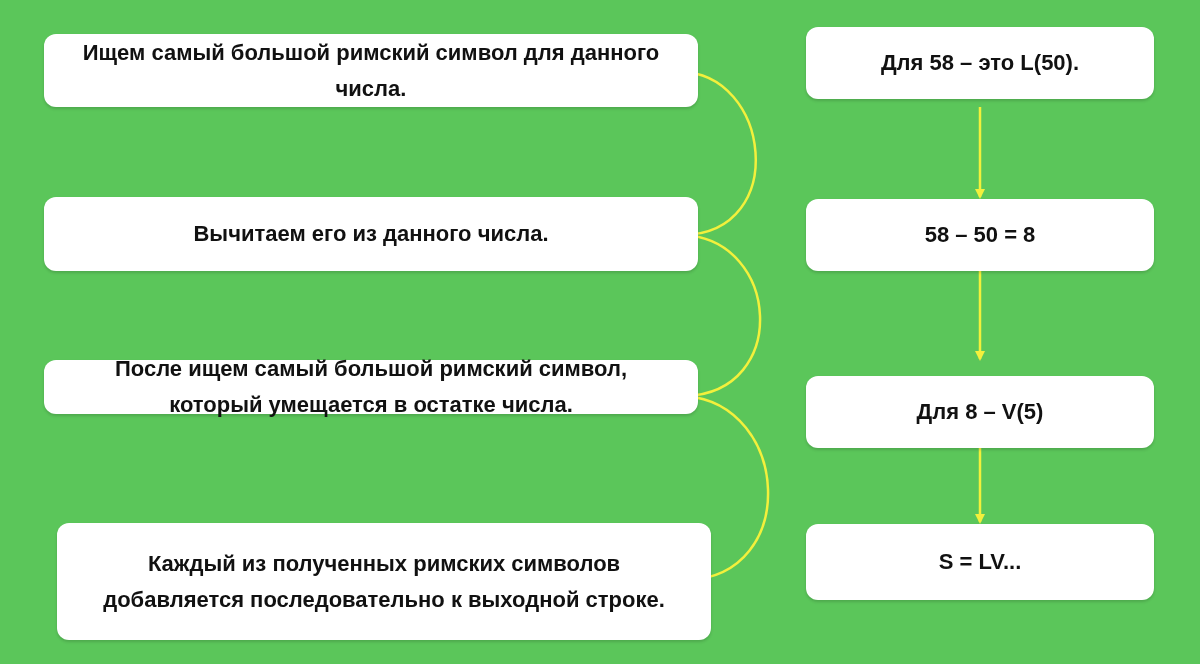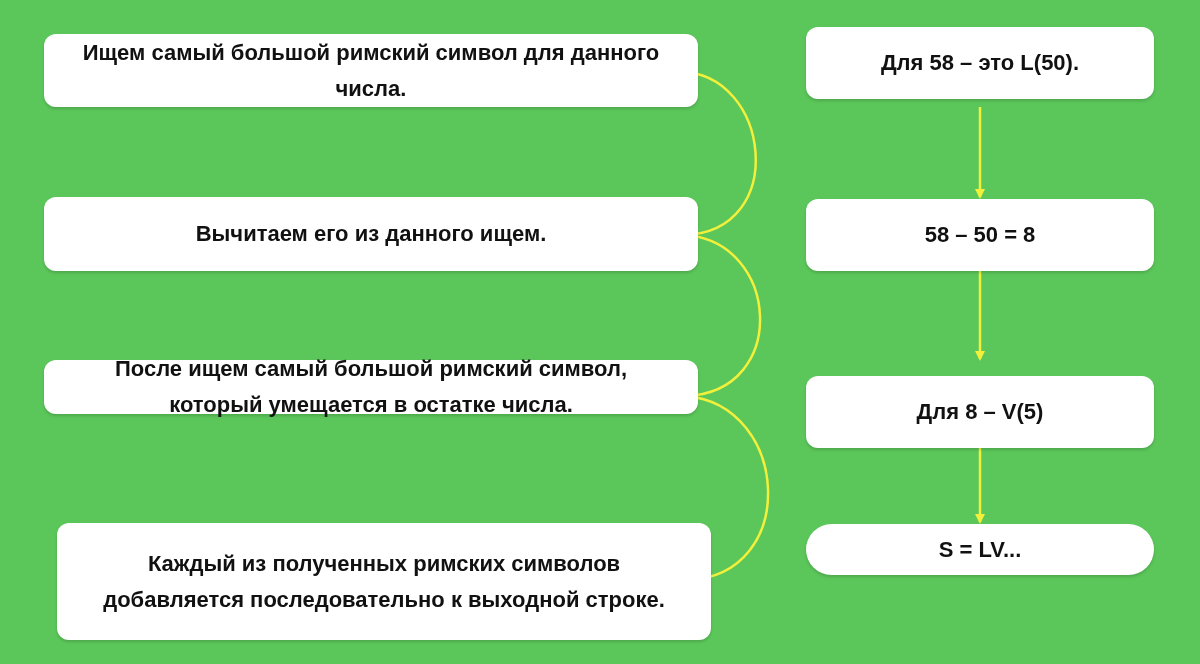--- a/index.html
+++ b/index.html
@@ -25,33 +25,33 @@
     <line x1="980" y1="107" x2="980" y2="197" marker-end="url(#ah)"></line>
     <line x1="980" y1="271" x2="980" y2="359" marker-end="url(#ah)"></line>
     <line x1="980" y1="433" x2="980" y2="522" marker-end="url(#ah)"></line>
   </g>
 </svg>
 
 <div class="box left" style="top:34px;height:73px;">
   <span>Ищем самый большой римский символ для данного числа.</span>
 </div>
 <div class="box left" style="top:197px;height:74px;">
-  <span>Вычитаем его из данного ищем.</span>
+  <span>Вычитаем его из данного числа.</span>
 </div>
 <div class="box left" style="top:360px;height:54px;">
   <span>После ищем самый большой римский символ, который умещается в остатке числа.</span>
 </div>
 <div class="box left" style="top:523px;height:117px;margin-left:13px;">
   <span>Каждый из полученных римских символов добавляется последовательно к выходной строке.</span>
 </div>
 
 <div class="box right" style="top:27px;height:72px;">
   <span>Для 58 – это L(50).</span>
 </div>
 <div class="box right" style="top:199px;height:72px;text-align:right;">
   <span>58 – 50 = 8</span>
 </div>
 <div class="box right" style="top:376px;height:72px;">
   <span>Для 8 – V(5)</span>
 </div>
-<div class="box right" style="top:524px;height:51px;border-radius:28px;">
+<div class="box right" style="top:524px;height:76px;">
   <span>S = LV...</span>
 </div>
 
 </body></html>

